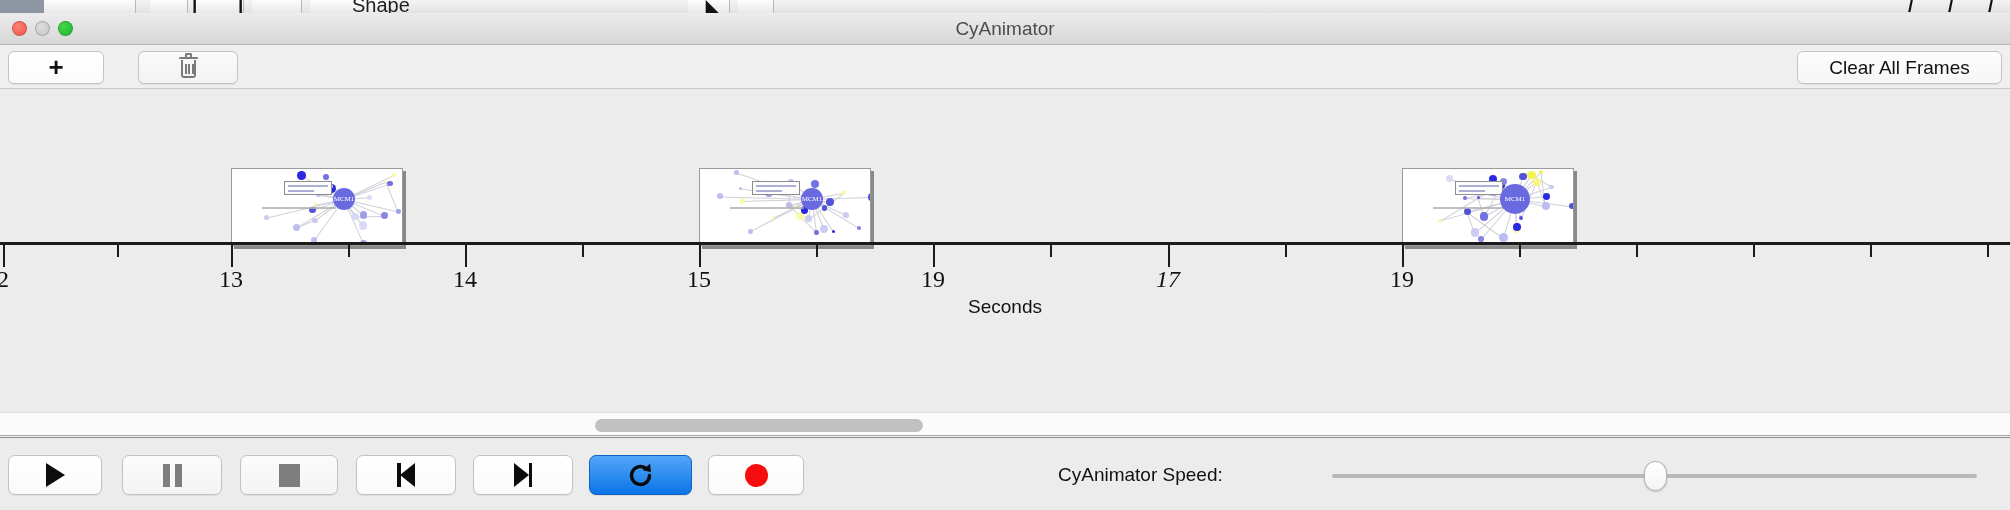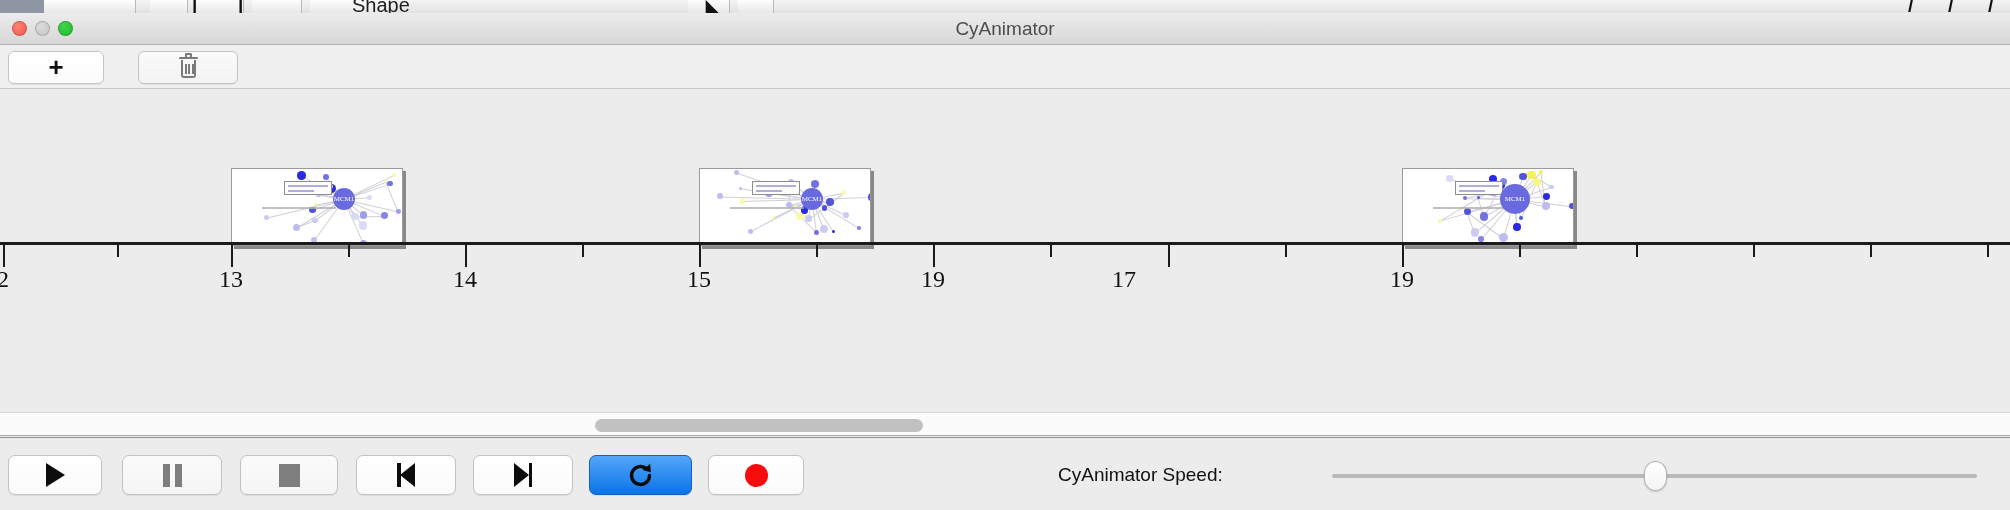--- a/index.html
+++ b/index.html
@@ -374,20 +374,23 @@
     <span class="trash">
       <span class="handle"></span>
       <span class="lid"></span>
       <span class="can"></span>
       <span class="bar b1"></span>
       <span class="bar b2"></span>
       <span class="bar b3"></span>
     </span>
   </div>
 
+  <div class="tb-btn" id="btn-clear">
+    <span class="clear-label">Clear All Frames</span>
+  </div>
 </div>
 
 <div class="timeline">
   <div id="frames-layer">
       <div class="frame" style="left: 231px; top: 78px;">
         <div class="net">
           <div class="edge" style="left: 112px; top: 30px; width: 55.9463px; transform: rotate(0.224529rad);"></div>
           <div class="edge" style="left: 112px; top: 30px; width: 43.5364px; transform: rotate(0.399438rad);"></div>
           <div class="edge" style="left: 112px; top: 30px; width: 25.1134px; transform: rotate(0.684739rad);"></div>
           <div class="edge" style="left: 112px; top: 30px; width: 20.5972px; transform: rotate(1.00129rad);"></div>
@@ -593,30 +596,31 @@
       <div class="tick major" style="left: 465px;"></div>
       <div class="tick-label" style="left: 465px;">14</div>
       <div class="tick minor" style="left: 582px;"></div>
       <div class="tick major" style="left: 699px;"></div>
       <div class="tick-label" style="left: 699px;">15</div>
       <div class="tick minor" style="left: 816px;"></div>
       <div class="tick major" style="left: 933px;"></div>
       <div class="tick-label" style="left: 933px;">19</div>
       <div class="tick minor" style="left: 1050px;"></div>
       <div class="tick major" style="left: 1168px;"></div>
-      <div class="tick-label" style="left: 1124px;">17</div>
+      <div class="tick-label" style="left: 1168px; font-style: italic;">17</div>
       <div class="tick minor" style="left: 1285px;"></div>
       <div class="tick major" style="left: 1402px;"></div>
       <div class="tick-label" style="left: 1402px;">19</div>
       <div class="tick minor" style="left: 1519px;"></div>
       <div class="tick minor" style="left: 1636px;"></div>
       <div class="tick minor" style="left: 1753px;"></div>
       <div class="tick minor" style="left: 1870px;"></div>
       <div class="tick minor" style="left: 1987px;"></div>
     </div>
+  <div class="axis-title">Seconds</div>
 </div>
 
 <div class="hscroll">
   <div class="thumb" id="hscroll-thumb" style="left: 595px; width: 328px;"></div>
 </div>
 
 <div class="controls">
 
   <div class="ctl" id="c-play">
     <span class="ico-play"></span>

